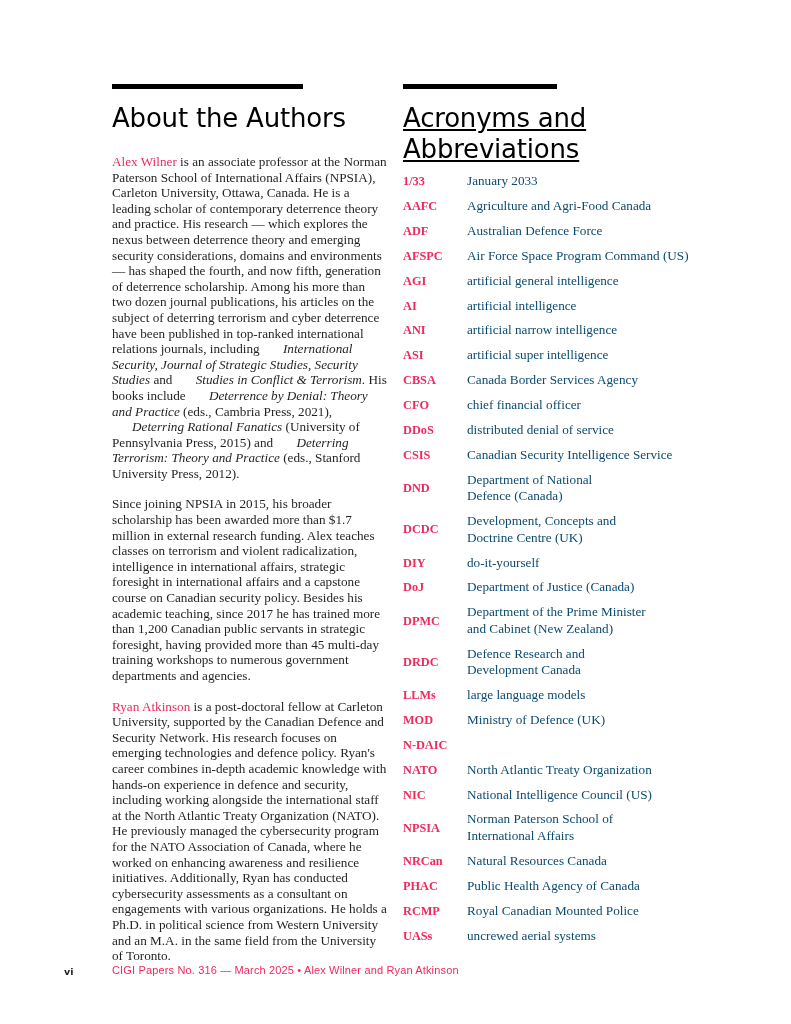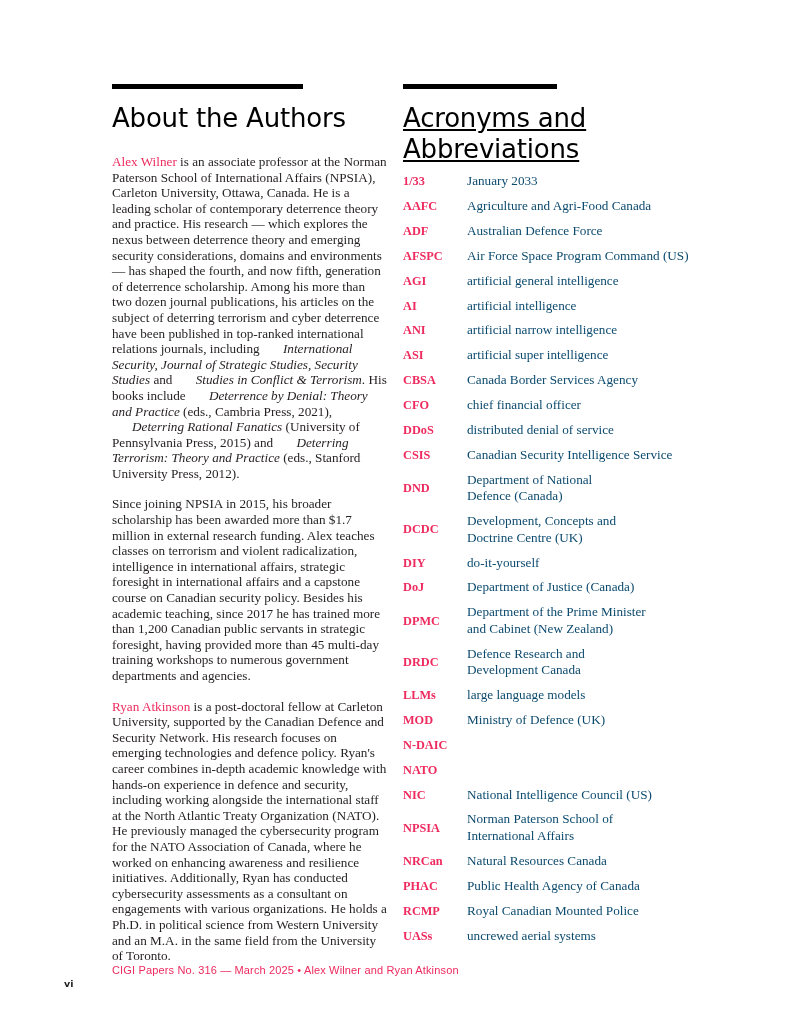--- a/index.html
+++ b/index.html
@@ -97,21 +97,21 @@
   .footer {
     position: absolute;
     left: 64px;
     bottom: 44px;
     width: 680px;
     height: 16px;
   }
   .folio {
     position: absolute;
     left: 0;
-    top: 14px;
+    top: 2px;
     font-family: "DejaVu Sans", sans-serif;
     font-size: 9.5px;
     font-weight: bold;
     color: #231f20;
   }
   .footer-text {
     position: absolute;
     left: 48px;
     top: 0;
     font-family: Liberation Sans, sans-serif;
@@ -228,20 +228,21 @@
         </li>
         <li class="acro-row">
           <span class="acro-term">MOD</span>
           <span class="acro-def"><span class="l1">Ministry of Defence (UK)</span></span>
         </li>
         <li class="acro-row">
           <span class="acro-term">N-DAIC</span>
         </li>
         <li class="acro-row">
           <span class="acro-term">NATO</span>
+          <span class="acro-def"><span class="l1">North Atlantic Treaty Organization</span></span>
         </li>
         <li class="acro-row">
           <span class="acro-term">NIC</span>
           <span class="acro-def"><span class="l1">National Intelligence Council (US)</span></span>
         </li>
         <li class="acro-row">
           <span class="acro-term">NPSIA</span>
           <span class="acro-def"><span class="l1">Norman Paterson School of</span><span class="l2">International Affairs</span></span>
         </li>
         <li class="acro-row">

